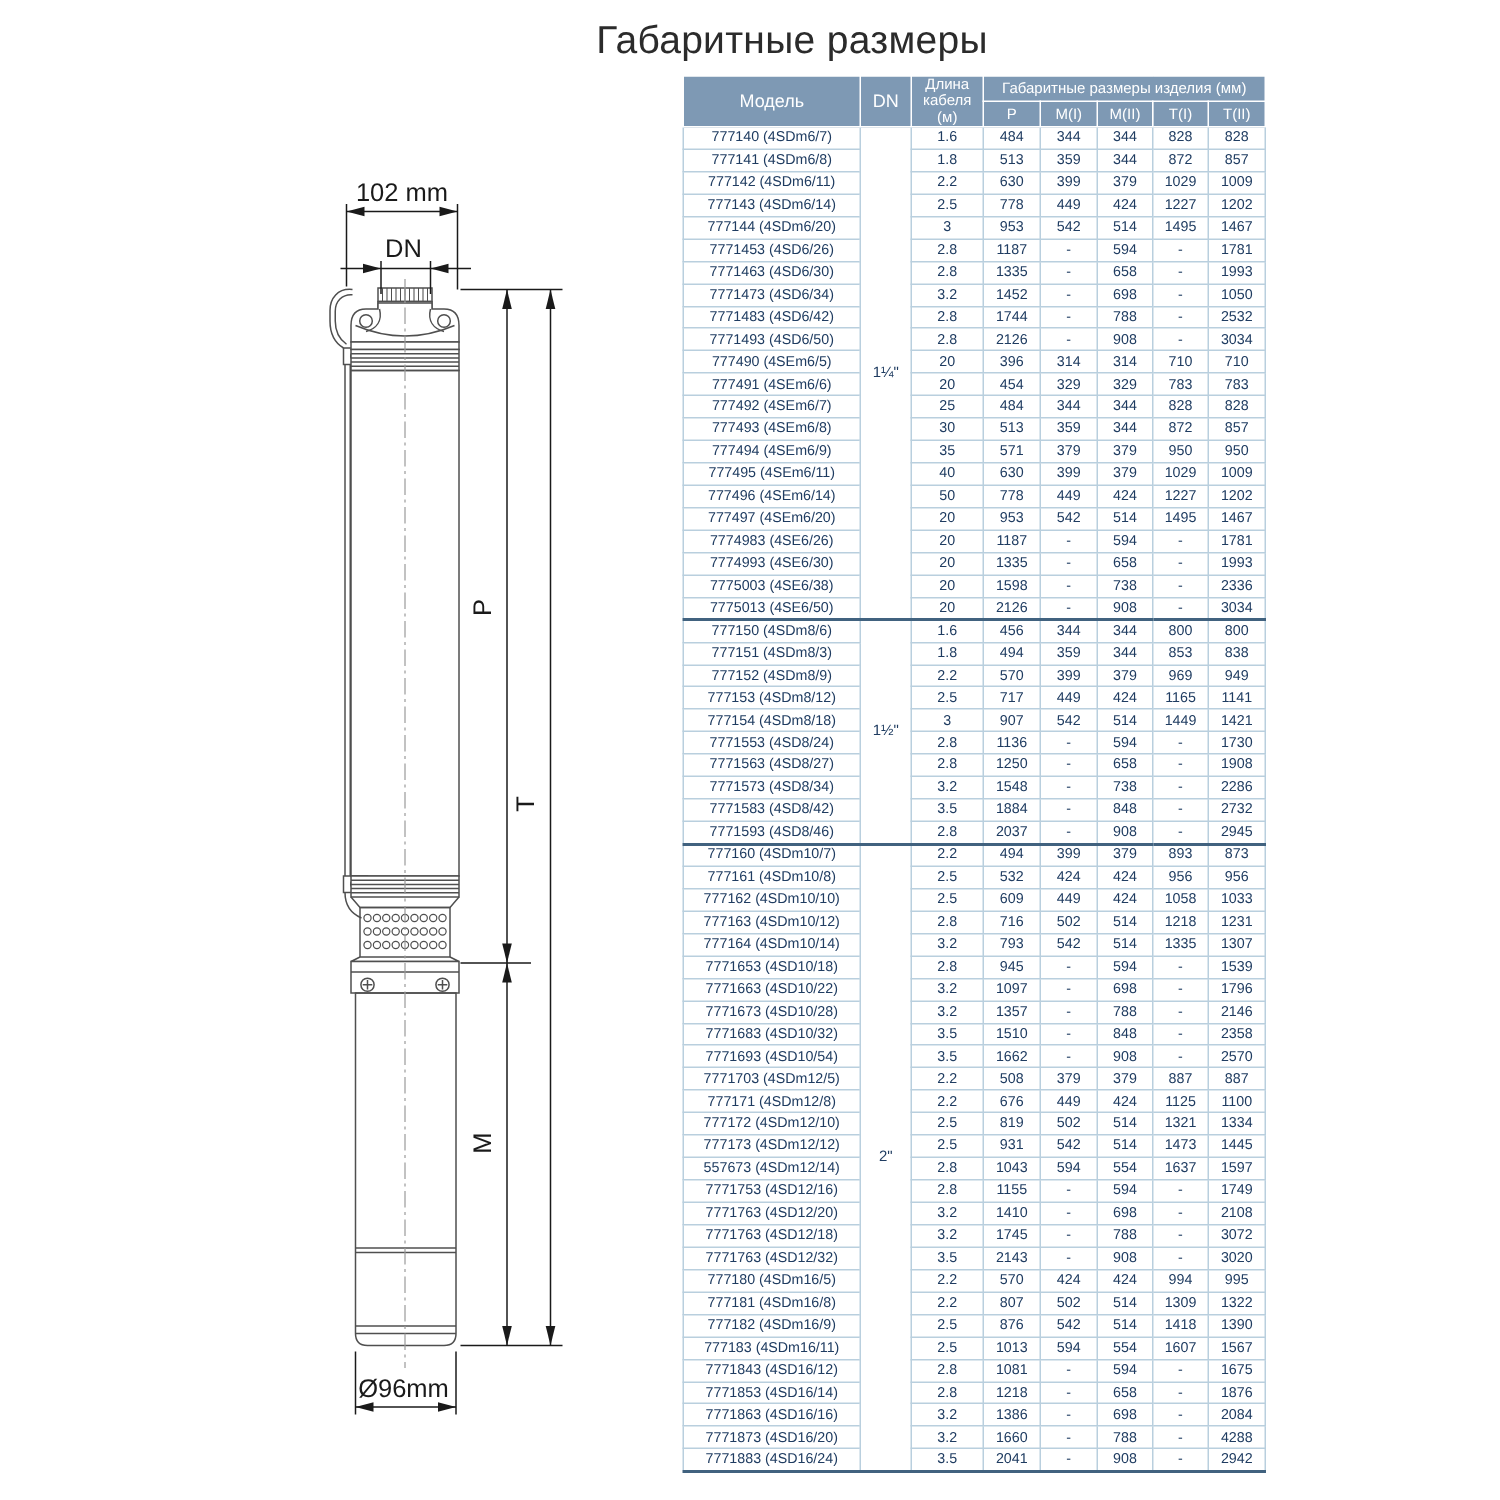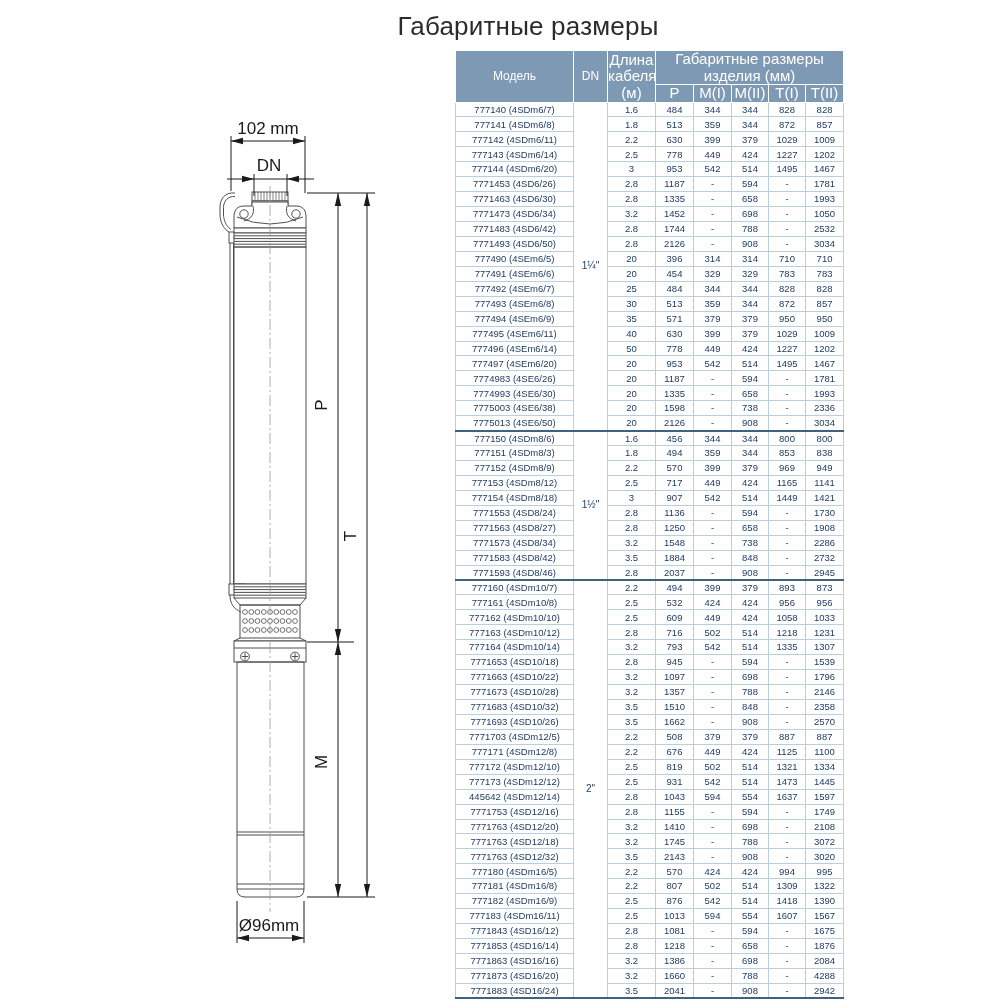--- a/index.html
+++ b/index.html
@@ -6,21 +6,21 @@
   .page{position:relative;width:1000px;height:1000px;background:#fff;overflow:hidden;
         font-family:"Liberation Sans",sans-serif;margin-left:23px;}
   .title{position:absolute;left:0;top:11px;width:1010px;text-align:center;
          font-size:26px;font-weight:500;color:var(--title-text,#2b2b2b);letter-spacing:.2px;}
   svg.drawing{position:absolute;left:0;top:0;}
   .dimtext{font-family:"Liberation Sans",sans-serif;fill:#1a1a1a;}
   table.spec{position:absolute;left:432px;top:50px;width:388px;border-collapse:collapse;
              table-layout:fixed;border:1px solid var(--border,#b9cfde);
              border-bottom:2px solid var(--section-border,#41627f);}
   table.spec thead th{background:var(--header-bg,#7e99b4);color:var(--header-text,#fff);
-             font-weight:normal;font-size:15px;line-height:1.1;padding:0;height:16px;
+             font-weight:normal;font-size:10px;line-height:1.1;padding:0;height:16px;
              border:1px solid #fff;}
   table.spec thead th.main{font-size:12px;text-align:center;}
   table.spec tbody td{border:1px solid var(--border,#b9cfde);font-size:9.5px;
              color:var(--cell-text,#1f3c61);text-align:center;vertical-align:middle;
              padding:0;line-height:1;}
   table.spec tbody tr{height:14.95px;padding-left:39px;}
   table.spec tbody tr.section-start td{border-top:2px solid var(--section-border,#41627f);}
   table.spec td.dn-cell{font-size:10px;}
 </style>
 </head>
@@ -587,21 +587,21 @@
         <tr>
           <td>7771683 (4SD10/32)</td>
           <td>3.5</td>
           <td>1510</td>
           <td>-</td>
           <td>848</td>
           <td>-</td>
           <td>2358</td>
         </tr>
         <tr>
-          <td>7771693 (4SD10/26)</td>
+          <td>7771693 (4SD10/54)</td>
           <td>3.5</td>
           <td>1662</td>
           <td>-</td>
           <td>908</td>
           <td>-</td>
           <td>2570</td>
         </tr>
         <tr>
           <td>7771703 (4SDm12/5)</td>
           <td>2.2</td>
@@ -632,21 +632,21 @@
         <tr>
           <td>777173 (4SDm12/12)</td>
           <td>2.5</td>
           <td>931</td>
           <td>542</td>
           <td>514</td>
           <td>1473</td>
           <td>1445</td>
         </tr>
         <tr>
-          <td>445642 (4SDm12/14)</td>
+          <td>557673 (4SDm12/14)</td>
           <td>2.8</td>
           <td>1043</td>
           <td>594</td>
           <td>554</td>
           <td>1637</td>
           <td>1597</td>
         </tr>
         <tr>
           <td>7771753 (4SD12/16)</td>
           <td>2.8</td>

